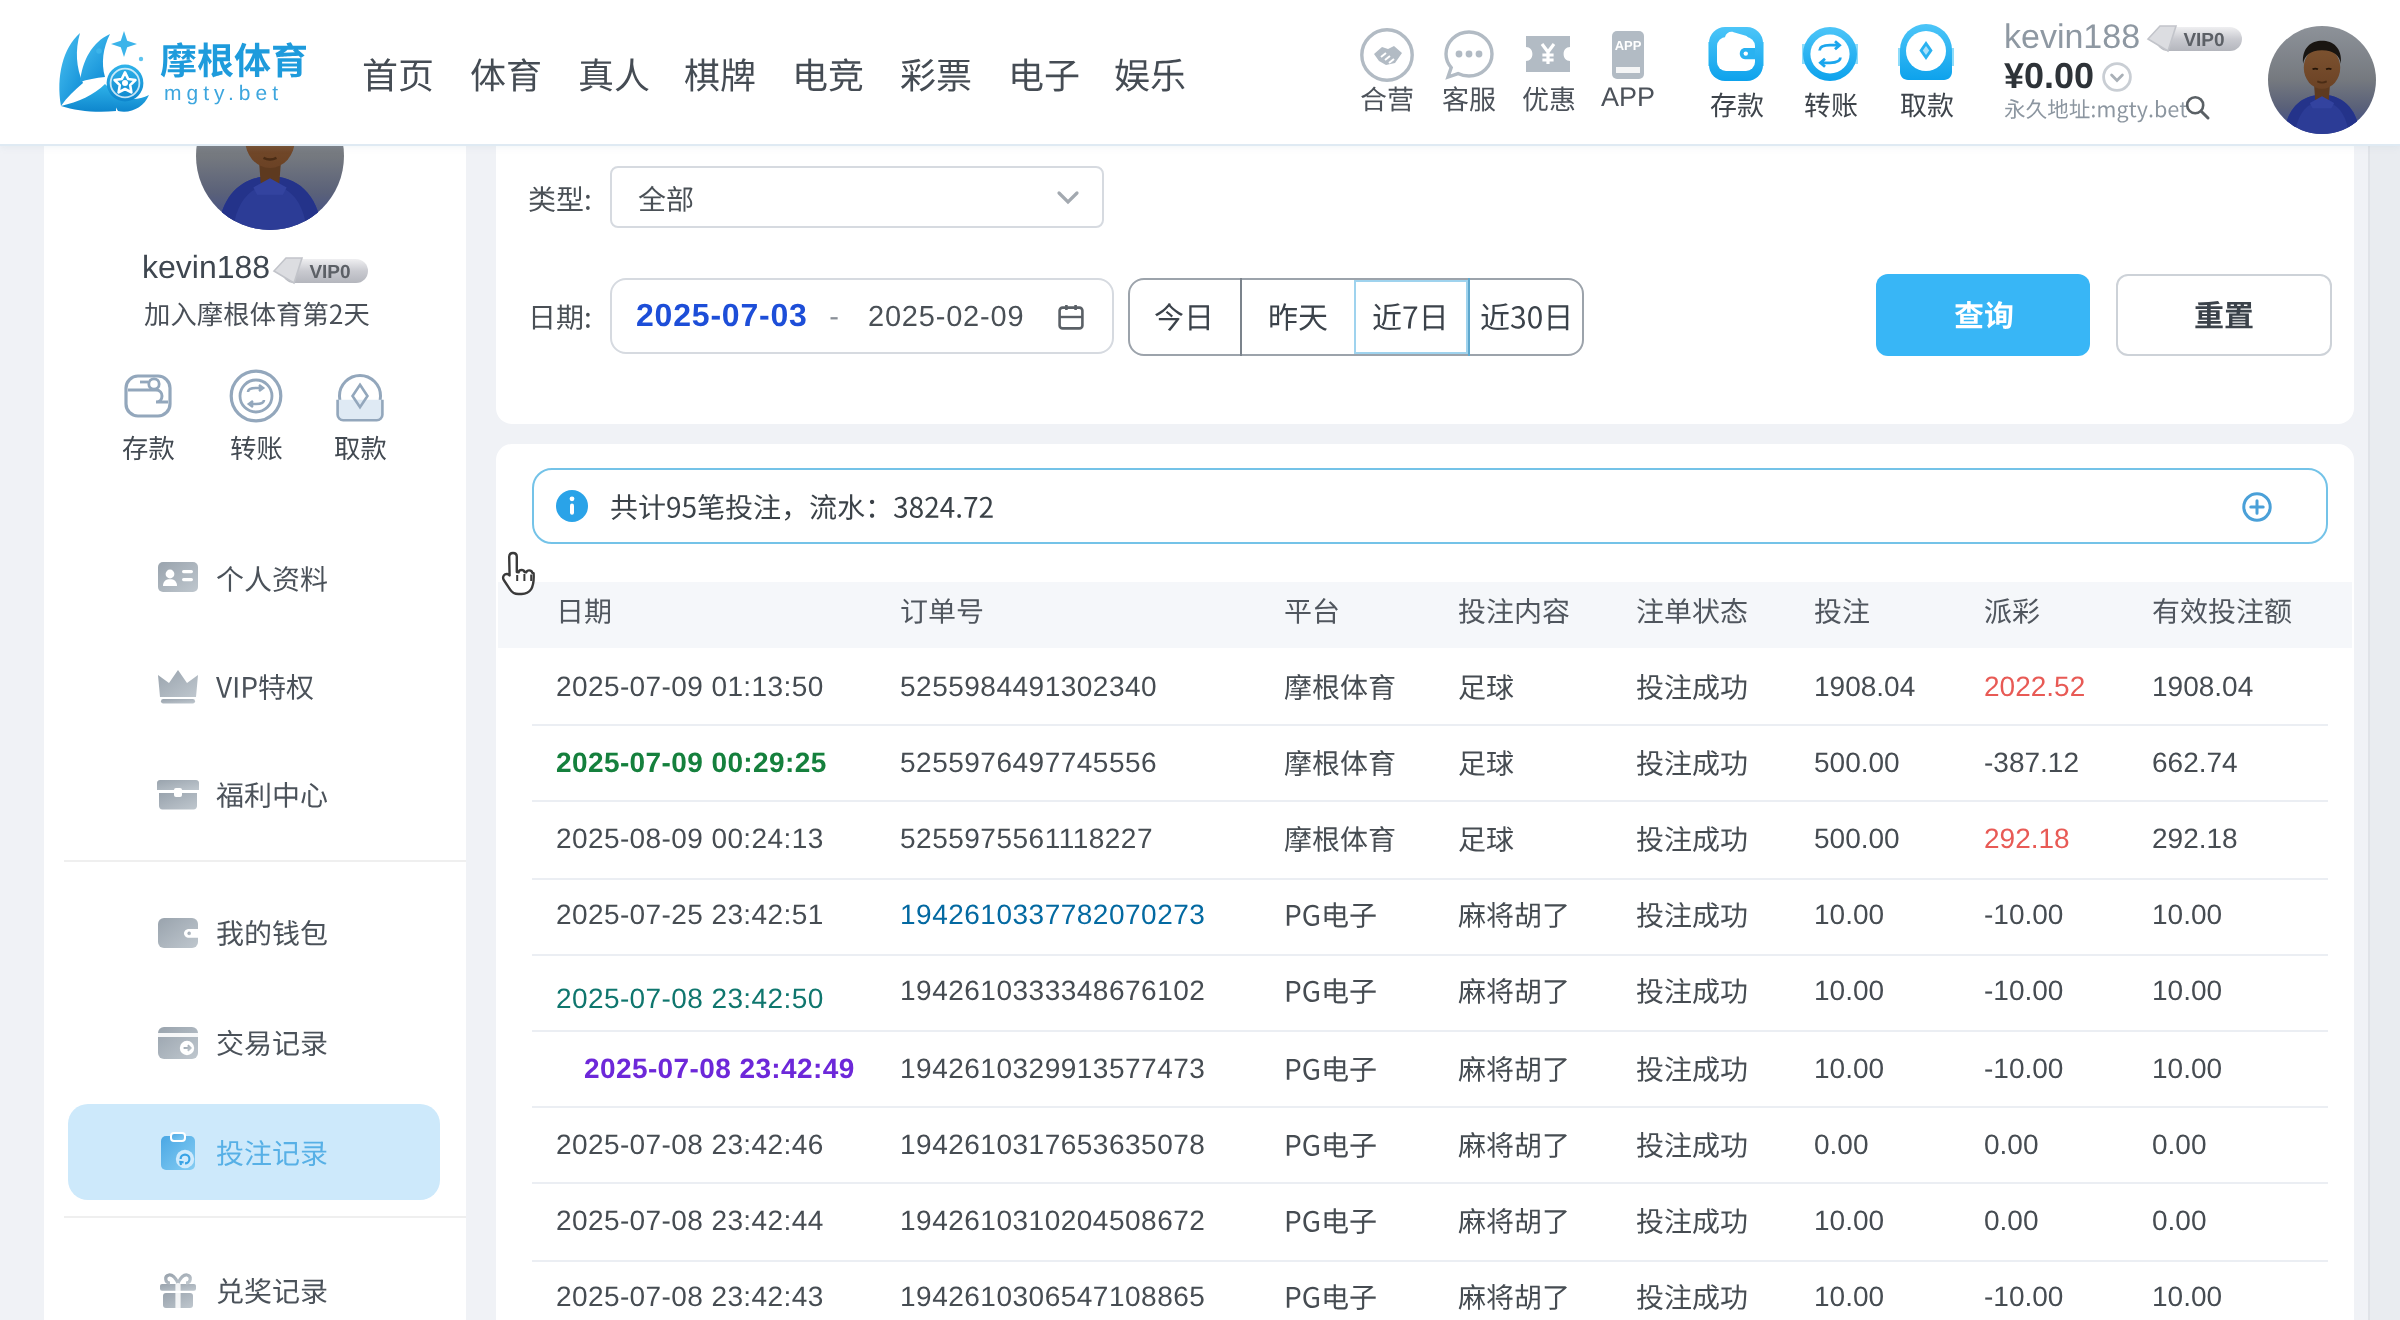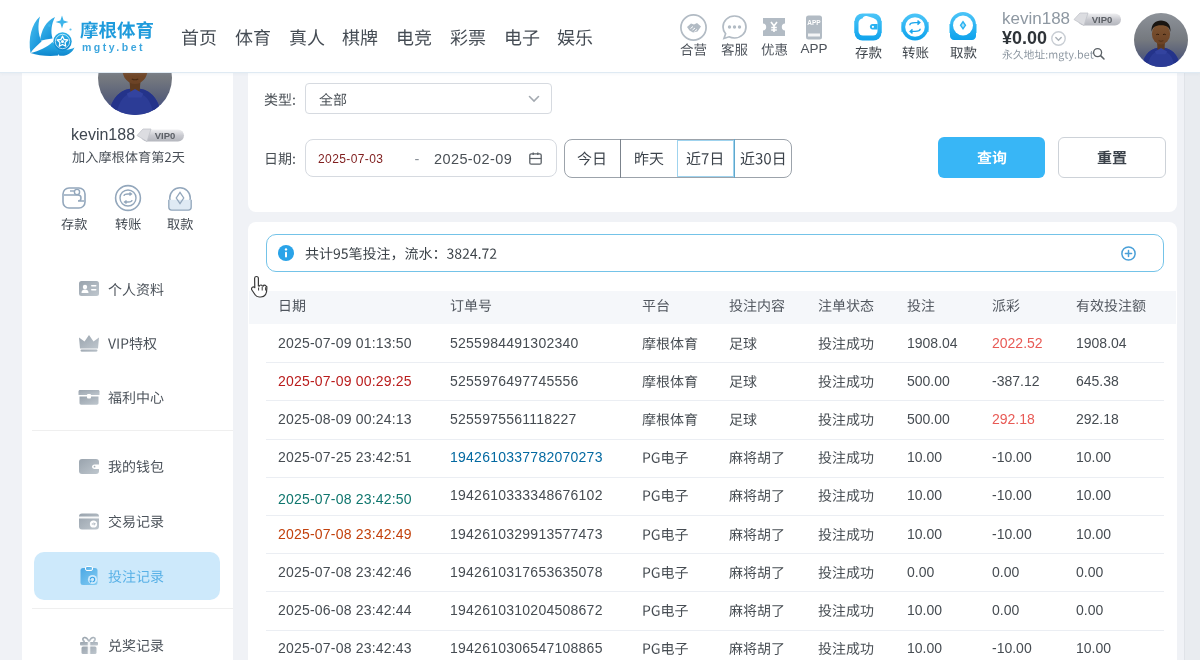--- a/index.html
+++ b/index.html
@@ -430,21 +430,21 @@
 <div style="position:absolute;left:264.0px;top:147.5px">
     <svg width="32" height="21" style="display:block">
       <g fill="#4a5056" transform="matrix(0.01400,0,0,-0.01400,0,15.82)">
         <use href="#g44" x="0"></use>
         <use href="#g45" x="1000"></use>
         <use href="#g41" x="2000"></use>
       </g>
     </svg>
   </div>
 <div style="position:absolute;left:305px;top:139px;width:252px;height:38px;background:#fff;border:1px solid #d6dae0;border-radius:8px;box-sizing:border-box"></div>
-<div style="position:absolute;top:146.5px;height:24px;line-height:24px;font-size:12px;color:#7f1d1d;font-weight:400;white-space:nowrap;letter-spacing:0.4px;left:318px">2025-07-03</div>
+<div style="position:absolute;top:146.5px;height:24px;line-height:24px;font-size:16px;color:#1d4ed8;font-weight:700;white-space:nowrap;letter-spacing:0.4px;left:318px">2025-07-03</div>
 <div style="position:absolute;top:146.5px;height:24px;line-height:24px;font-size:14.5px;color:#8a9098;font-weight:400;white-space:nowrap;left:417px;transform:translateX(-50%)">-</div>
 <div style="position:absolute;top:146.5px;height:24px;line-height:24px;font-size:14.5px;color:#4a5056;font-weight:400;white-space:nowrap;letter-spacing:0.4px;left:434px">2025-02-09</div>
 <svg style="position:absolute;left:529px;top:152px" width="13" height="13" viewBox="0 0 13 13">
 <rect x="0.8" y="1.8" width="11.4" height="10.4" rx="1.5" fill="none" stroke="#5a6066" stroke-width="1.3"></rect>
 <path d="M0.8 6.5 H12.2" stroke="#5a6066" stroke-width="1.2"></path>
     <path d="M4.2 0.5 V3 M8.8 0.5 V3" stroke="#5a6066" stroke-width="1.3"></path>
   </svg>
 <div style="position:absolute;left:564px;top:139px;width:228px;height:39px;border:1px solid #9ca3ab;border-radius:8px;box-sizing:border-box;background:#fff"></div>
 <div style="position:absolute;left:620px;top:139px;width:1px;height:39px;background:#7b838c"></div>
 <div style="position:absolute;left:677px;top:140px;width:57px;height:37px;border:1px solid #9fd3ee;box-sizing:border-box"></div>
@@ -637,21 +637,21 @@
         <use href="#g36" x="1000"></use>
         <use href="#g84" x="2000"></use>
         <use href="#g85" x="3000"></use>
       </g>
     </svg>
   </div>
 <div style="position:absolute;top:331.6px;height:23px;line-height:23px;font-size:14px;color:#464c52;font-weight:400;white-space:nowrap;left:907px">1908.04</div>
 <div style="position:absolute;top:331.6px;height:23px;line-height:23px;font-size:14px;color:#e85a55;font-weight:400;white-space:nowrap;left:992px">2022.52</div>
 <div style="position:absolute;top:331.6px;height:23px;line-height:23px;font-size:14px;color:#464c52;font-weight:400;white-space:nowrap;left:1076px">1908.04</div>
 <div style="position:absolute;left:266px;top:362px;width:898px;height:1px;background:#ebeef3"></div>
-<div style="position:absolute;top:369.8px;height:23px;line-height:23px;font-size:14px;color:#b91c1c;font-weight:400;white-space:nowrap;letter-spacing:0.2px;left:278px">2025-07-09 00:29:25</div>
+<div style="position:absolute;top:369.8px;height:23px;line-height:23px;font-size:14px;color:#15803d;font-weight:700;white-space:nowrap;letter-spacing:0.2px;left:278px">2025-07-09 00:29:25</div>
 <div style="position:absolute;top:369.8px;height:23px;line-height:23px;font-size:14px;color:#464c52;font-weight:400;white-space:nowrap;letter-spacing:0.25px;left:450px">5255976497745556</div>
 <div style="position:absolute;left:642.0px;top:370.8px">
     <svg width="56" height="21" style="display:block">
       <g fill="#464c52" transform="matrix(0.01400,0,0,-0.01400,0,15.82)">
         <use href="#g2" x="0"></use>
         <use href="#g3" x="1000"></use>
         <use href="#g4" x="2000"></use>
         <use href="#g5" x="3000"></use>
       </g>
     </svg>
@@ -669,21 +669,21 @@
       <g fill="#464c52" transform="matrix(0.01400,0,0,-0.01400,0,15.82)">
         <use href="#g35" x="0"></use>
         <use href="#g36" x="1000"></use>
         <use href="#g84" x="2000"></use>
         <use href="#g85" x="3000"></use>
       </g>
     </svg>
   </div>
 <div style="position:absolute;top:369.8px;height:23px;line-height:23px;font-size:14px;color:#464c52;font-weight:400;white-space:nowrap;left:907px">500.00</div>
 <div style="position:absolute;top:369.8px;height:23px;line-height:23px;font-size:14px;color:#464c52;font-weight:400;white-space:nowrap;left:992px">-387.12</div>
-<div style="position:absolute;top:369.8px;height:23px;line-height:23px;font-size:14px;color:#464c52;font-weight:400;white-space:nowrap;left:1076px">645.38</div>
+<div style="position:absolute;top:369.8px;height:23px;line-height:23px;font-size:14px;color:#464c52;font-weight:400;white-space:nowrap;left:1076px">662.74</div>
 <div style="position:absolute;left:266px;top:400px;width:898px;height:1px;background:#ebeef3"></div>
 <div style="position:absolute;top:408.0px;height:23px;line-height:23px;font-size:14px;color:#464c52;font-weight:400;white-space:nowrap;letter-spacing:0.2px;left:278px">2025-08-09 00:24:13</div>
 <div style="position:absolute;top:408.0px;height:23px;line-height:23px;font-size:14px;color:#464c52;font-weight:400;white-space:nowrap;letter-spacing:0.25px;left:450px">5255975561118227</div>
 <div style="position:absolute;left:642.0px;top:409.0px">
     <svg width="56" height="21" style="display:block">
       <g fill="#464c52" transform="matrix(0.01400,0,0,-0.01400,0,15.82)">
         <use href="#g2" x="0"></use>
         <use href="#g3" x="1000"></use>
         <use href="#g4" x="2000"></use>
         <use href="#g5" x="3000"></use>
@@ -777,21 +777,21 @@
         <use href="#g36" x="1000"></use>
         <use href="#g84" x="2000"></use>
         <use href="#g85" x="3000"></use>
       </g>
     </svg>
   </div>
 <div style="position:absolute;top:484.4px;height:23px;line-height:23px;font-size:14px;color:#464c52;font-weight:400;white-space:nowrap;left:907px">10.00</div>
 <div style="position:absolute;top:484.4px;height:23px;line-height:23px;font-size:14px;color:#464c52;font-weight:400;white-space:nowrap;left:992px">-10.00</div>
 <div style="position:absolute;top:484.4px;height:23px;line-height:23px;font-size:14px;color:#464c52;font-weight:400;white-space:nowrap;left:1076px">10.00</div>
 <div style="position:absolute;left:266px;top:515px;width:898px;height:1px;background:#ebeef3"></div>
-<div style="position:absolute;top:522.6px;height:23px;line-height:23px;font-size:14px;color:#c2410c;font-weight:400;white-space:nowrap;letter-spacing:0.2px;left:278px">2025-07-08 23:42:49</div>
+<div style="position:absolute;top:522.6px;height:23px;line-height:23px;font-size:14px;color:#6d28d9;font-weight:700;white-space:nowrap;letter-spacing:0.2px;left:292px">2025-07-08 23:42:49</div>
 <div style="position:absolute;top:522.6px;height:23px;line-height:23px;font-size:14px;color:#464c52;font-weight:400;white-space:nowrap;letter-spacing:0.25px;left:450px">1942610329913577473</div>
 <div style="position:absolute;left:642.0px;top:523.6px">
     <svg width="47" height="21" style="display:block">
       <g fill="#464c52" transform="matrix(0.01400,0,0,-0.01400,0,15.82)">
         <use href="#g20" x="0"></use>
         <use href="#g86" x="633"></use>
         <use href="#g87" x="1322"></use>
         <use href="#g88" x="2322"></use>
       </g>
     </svg>
@@ -849,21 +849,21 @@
         <use href="#g36" x="1000"></use>
         <use href="#g84" x="2000"></use>
         <use href="#g85" x="3000"></use>
       </g>
     </svg>
   </div>
 <div style="position:absolute;top:560.8px;height:23px;line-height:23px;font-size:14px;color:#464c52;font-weight:400;white-space:nowrap;left:907px">0.00</div>
 <div style="position:absolute;top:560.8px;height:23px;line-height:23px;font-size:14px;color:#464c52;font-weight:400;white-space:nowrap;left:992px">0.00</div>
 <div style="position:absolute;top:560.8px;height:23px;line-height:23px;font-size:14px;color:#464c52;font-weight:400;white-space:nowrap;left:1076px">0.00</div>
 <div style="position:absolute;left:266px;top:591px;width:898px;height:1px;background:#ebeef3"></div>
-<div style="position:absolute;top:599.0px;height:23px;line-height:23px;font-size:14px;color:#464c52;font-weight:400;white-space:nowrap;letter-spacing:0.2px;left:278px">2025-06-08 23:42:44</div>
+<div style="position:absolute;top:599.0px;height:23px;line-height:23px;font-size:14px;color:#464c52;font-weight:400;white-space:nowrap;letter-spacing:0.2px;left:278px">2025-07-08 23:42:44</div>
 <div style="position:absolute;top:599.0px;height:23px;line-height:23px;font-size:14px;color:#464c52;font-weight:400;white-space:nowrap;letter-spacing:0.25px;left:450px">1942610310204508672</div>
 <div style="position:absolute;left:642.0px;top:600.0px">
     <svg width="47" height="21" style="display:block">
       <g fill="#464c52" transform="matrix(0.01400,0,0,-0.01400,0,15.82)">
         <use href="#g20" x="0"></use>
         <use href="#g86" x="633"></use>
         <use href="#g87" x="1322"></use>
         <use href="#g88" x="2322"></use>
       </g>
     </svg>
@@ -958,21 +958,21 @@
 <div style="position:absolute;left:80.0px;top:16.0px">
     <svg width="74" height="28" style="display:block">
       <g fill="#1e9bdc" transform="matrix(0.01850,0,0,-0.01850,0,21.03)">
         <use href="#g93" x="0"></use>
         <use href="#g94" x="1000"></use>
         <use href="#g95" x="2000"></use>
         <use href="#g96" x="3000"></use>
       </g>
     </svg>
   </div>
-<div style="position:absolute;top:38.5px;height:17px;line-height:17px;font-size:10.5px;color:#3da6de;font-weight:bold;white-space:nowrap;letter-spacing:2.5px;left:82px">mgty.bet</div>
+<div style="position:absolute;top:38.5px;height:17px;line-height:17px;font-size:10.5px;color:#3da6de;font-weight:normal;white-space:nowrap;letter-spacing:2.5px;left:82px">mgty.bet</div>
 <div style="position:absolute;left:181.0px;top:23.5px">
     <svg width="36" height="27" style="display:block">
       <g fill="#454c54" transform="matrix(0.01800,0,0,-0.01800,0,20.34)">
         <use href="#g97" x="0"></use>
         <use href="#g98" x="1000"></use>
       </g>
     </svg>
   </div>
 <div style="position:absolute;left:235.0px;top:23.5px">
     <svg width="36" height="27" style="display:block">

